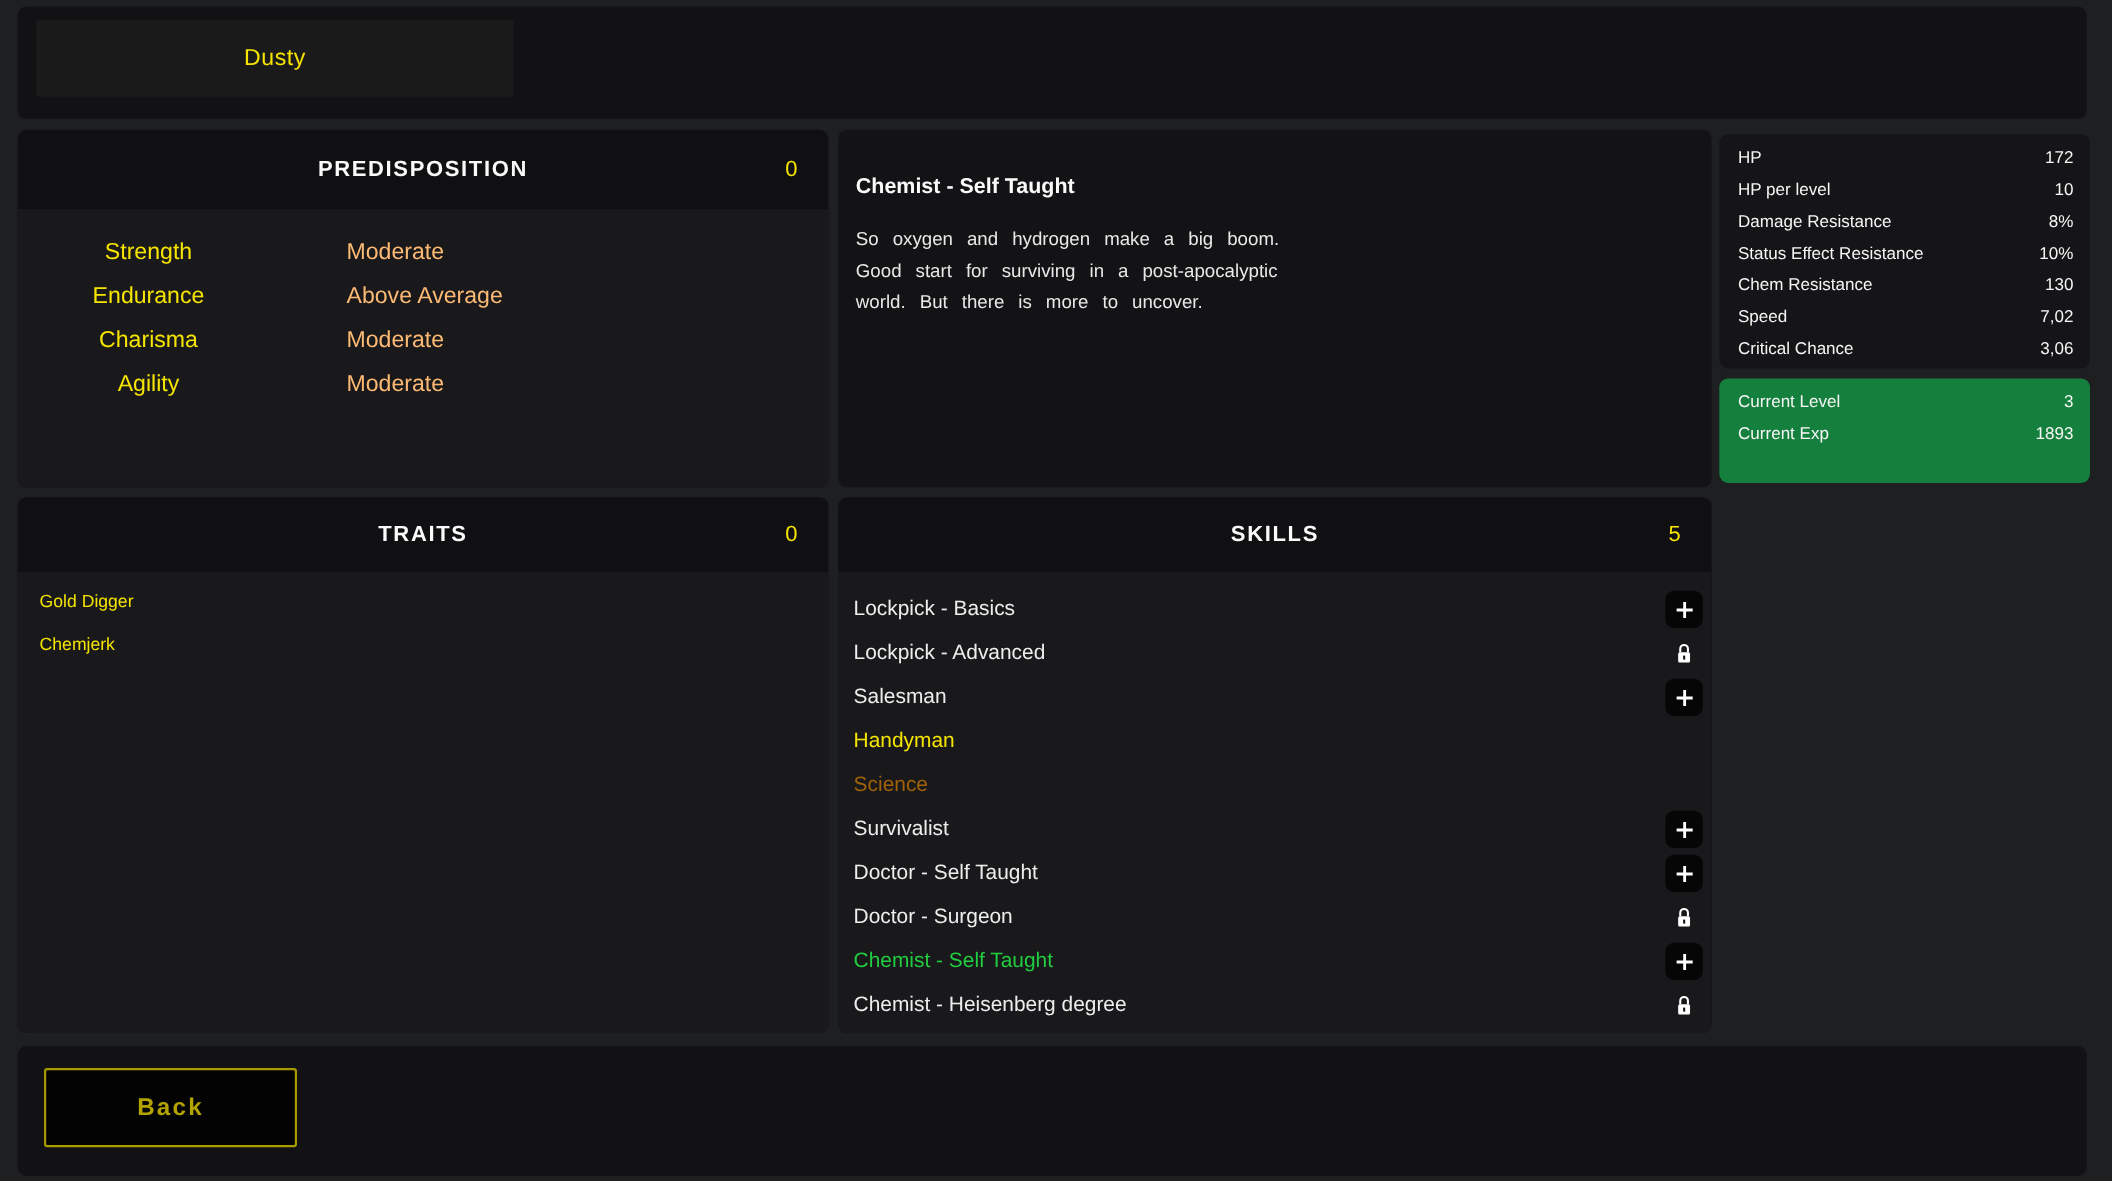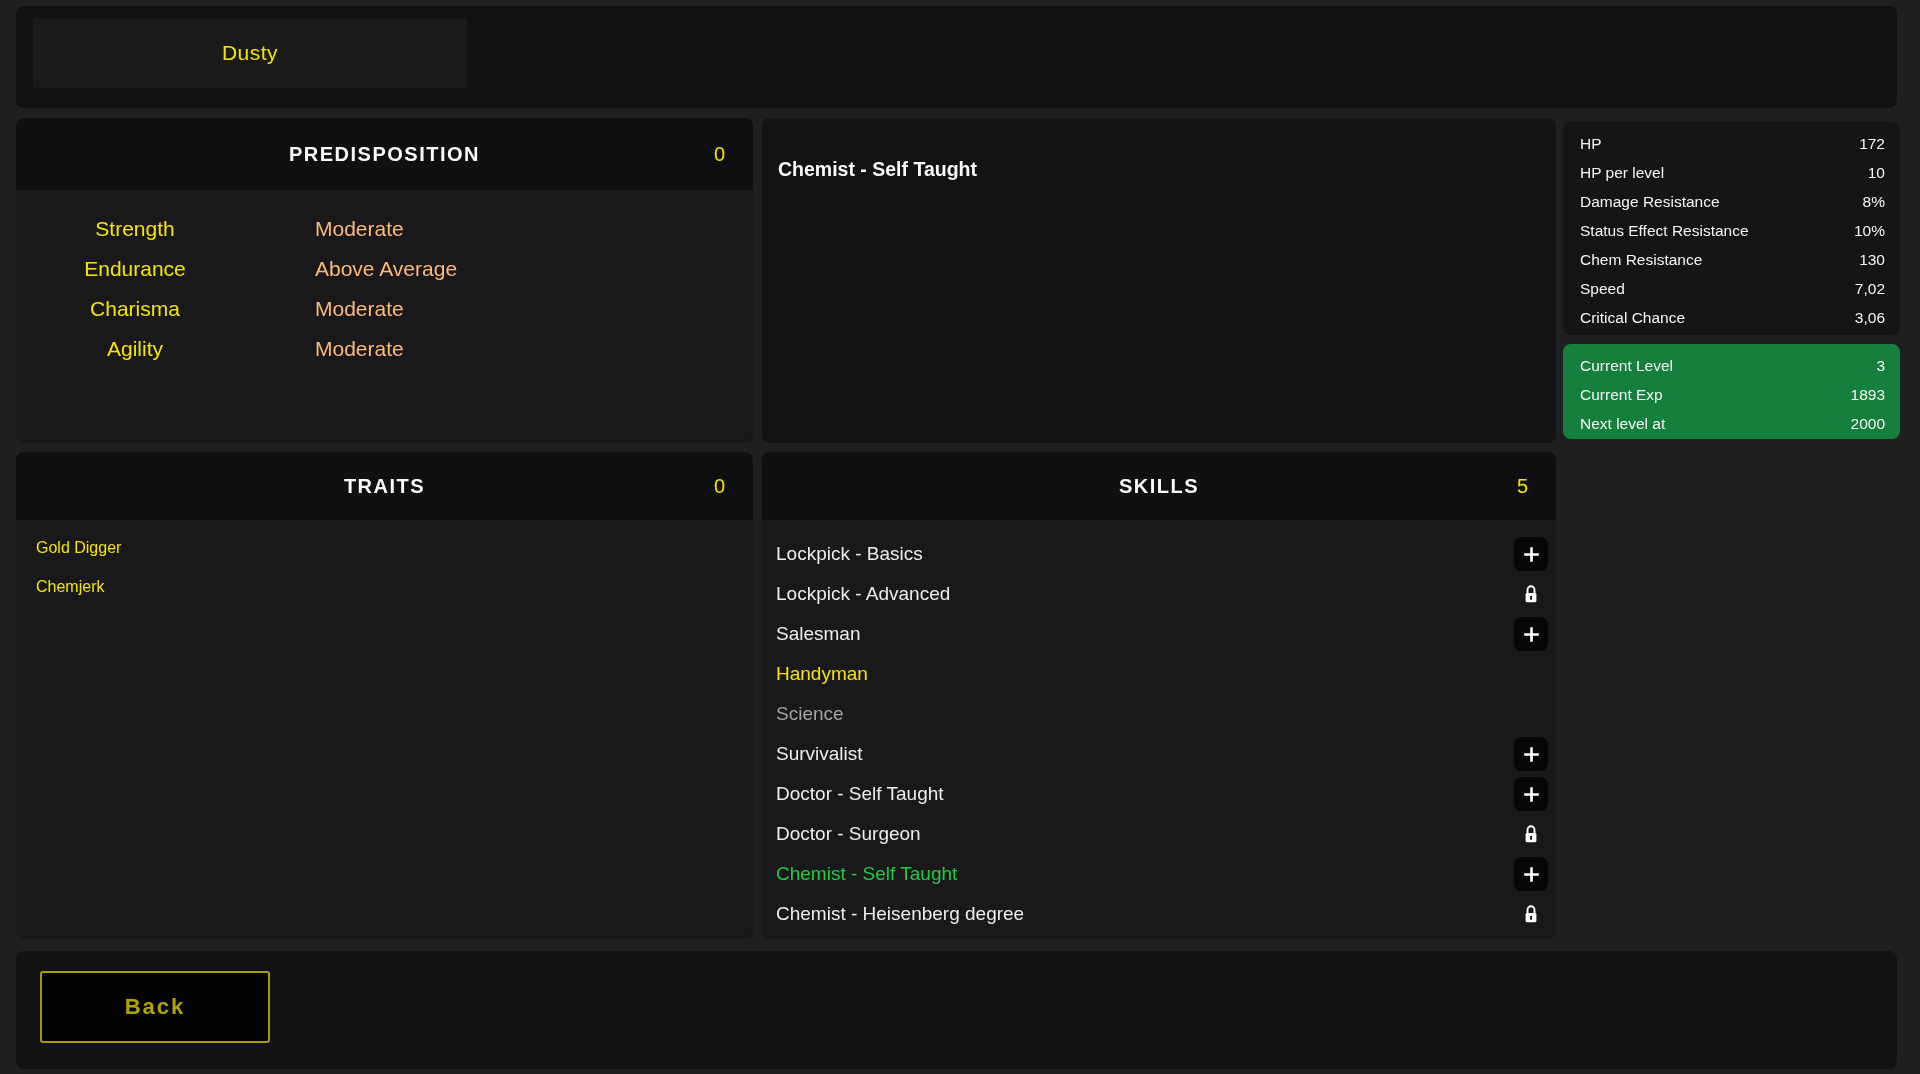--- a/index.html
+++ b/index.html
@@ -71,21 +71,21 @@
 
   
   .skills-panel { left:762px; top:452px; width:794px; height:487px; }
   .skills-panel .section-body { top:68px; padding-top:14px; }
   .skill-row {
     height:40px; display:flex; align-items:center; padding:0 8px 0 14px;
     font-size:19px; cursor:pointer;
   }
   .skill-name { color:#ededed; }
   .skill-row[data-state="owned"]    .skill-name { color:#f5e400; }
-  .skill-row[data-state="disabled"] .skill-name { color:#a3a3a3; }
+  .skill-row[data-state="disabled"] .skill-name { color:#a16207; }
   .skill-row[data-state="selected"] .skill-name { color:#21cd40; }
   .skill-action {
     margin-left:auto; width:34px; height:34px; flex:0 0 34px;
     display:flex; align-items:center; justify-content:center;
   }
   .plus-btn {
     width:34px; height:34px; background:#060607; border:none; border-radius:8px;
     display:none; align-items:center; justify-content:center; cursor:pointer; padding:0;
   }
   .skill-row[data-action="plus"] .plus-btn { display:flex; }
@@ -136,20 +136,23 @@
 
         <div class="pred-row">
           <span class="pred-label">Agility</span>
           <span class="pred-value">Moderate</span>
         </div>
       </div>
   </div>
 
   <div class="panel detail-panel">
     <div class="detail-title">Chemist - Self Taught</div>
+    <div class="detail-text">So oxygen and hydrogen make a big boom.
+Good start for surviving in a post-apocalyptic
+world. But there is more to uncover.</div>
   </div>
 
   <div class="panel stats-panel-1">
 
       <div class="stat-row">
         <span class="stat-label">HP</span>
         <span class="stat-value">172</span>
       </div>
 
       <div class="stat-row">
@@ -188,24 +191,20 @@
       <div class="stat-row">
         <span class="stat-label">Current Level</span>
         <span class="stat-value">3</span>
       </div>
 
       <div class="stat-row">
         <span class="stat-label">Current Exp</span>
         <span class="stat-value">1893</span>
       </div>
 
-      <div class="stat-row">
-        <span class="stat-label">Next level at</span>
-        <span class="stat-value">2000</span>
-      </div>
     </div>
 
   <div class="panel traits-panel">
     <div class="section-header h68">
       <span class="section-title">TRAITS</span>
       <span class="section-points">0</span>
     </div>
     <div class="section-body">
 
         <div class="trait-item">

